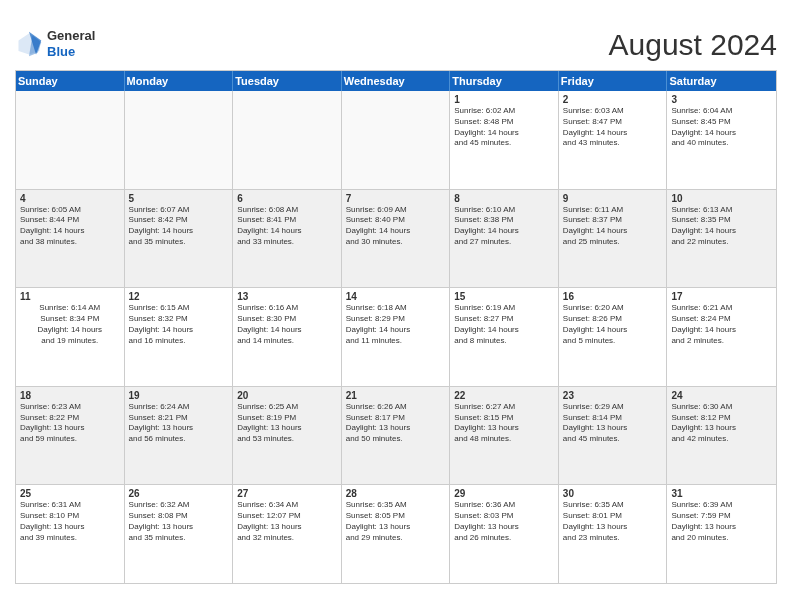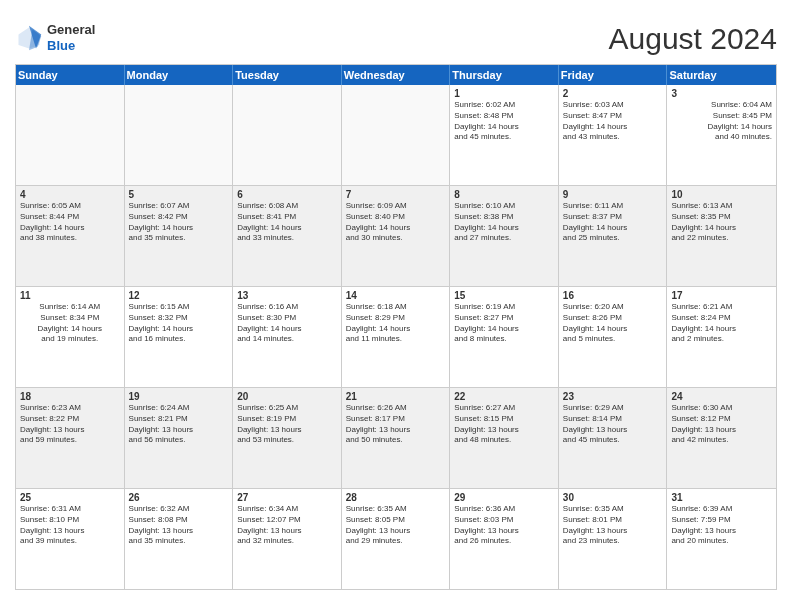--- a/index.html
+++ b/index.html
@@ -6,21 +6,21 @@
     body {
       font-family: Arial, sans-serif;
       background: #fff;
       width: 792px;
       height: 612px;
       overflow: hidden;
     }
     .page {
       width: 792px;
       height: 612px;
-      padding: 22px 15px;
+      padding: 28px 15px;
       display: flex;
       flex-direction: column;
       border-radius: 22px;
     }
     .header {
       display: flex;
       justify-content: space-between;
       align-items: flex-start;
       margin-bottom: 8px;
     }
@@ -153,21 +153,21 @@
           </div>
           <div class="cal-cell">
             <div class="day-num">2</div>
             <div class="cell-text" style="white-space: pre-line;">Sunrise: 6:03 AM
 Sunset: 8:47 PM
 Daylight: 14 hours
 and 43 minutes.</div>
           </div>
           <div class="cal-cell">
             <div class="day-num">3</div>
-            <div class="cell-text" style="white-space: pre-line; text-align: right;">Sunrise: 6:04 AM
+            <div class="cell-text" style="white-space: pre-line;">Sunrise: 6:04 AM
 Sunset: 8:45 PM
 Daylight: 14 hours
 and 40 minutes.</div>
           </div>
         </div>
         <div class="cal-row">
           <div class="cal-cell shaded">
             <div class="day-num">4</div>
             <div class="cell-text" style="white-space: pre-line;">Sunrise: 6:05 AM
 Sunset: 8:44 PM

